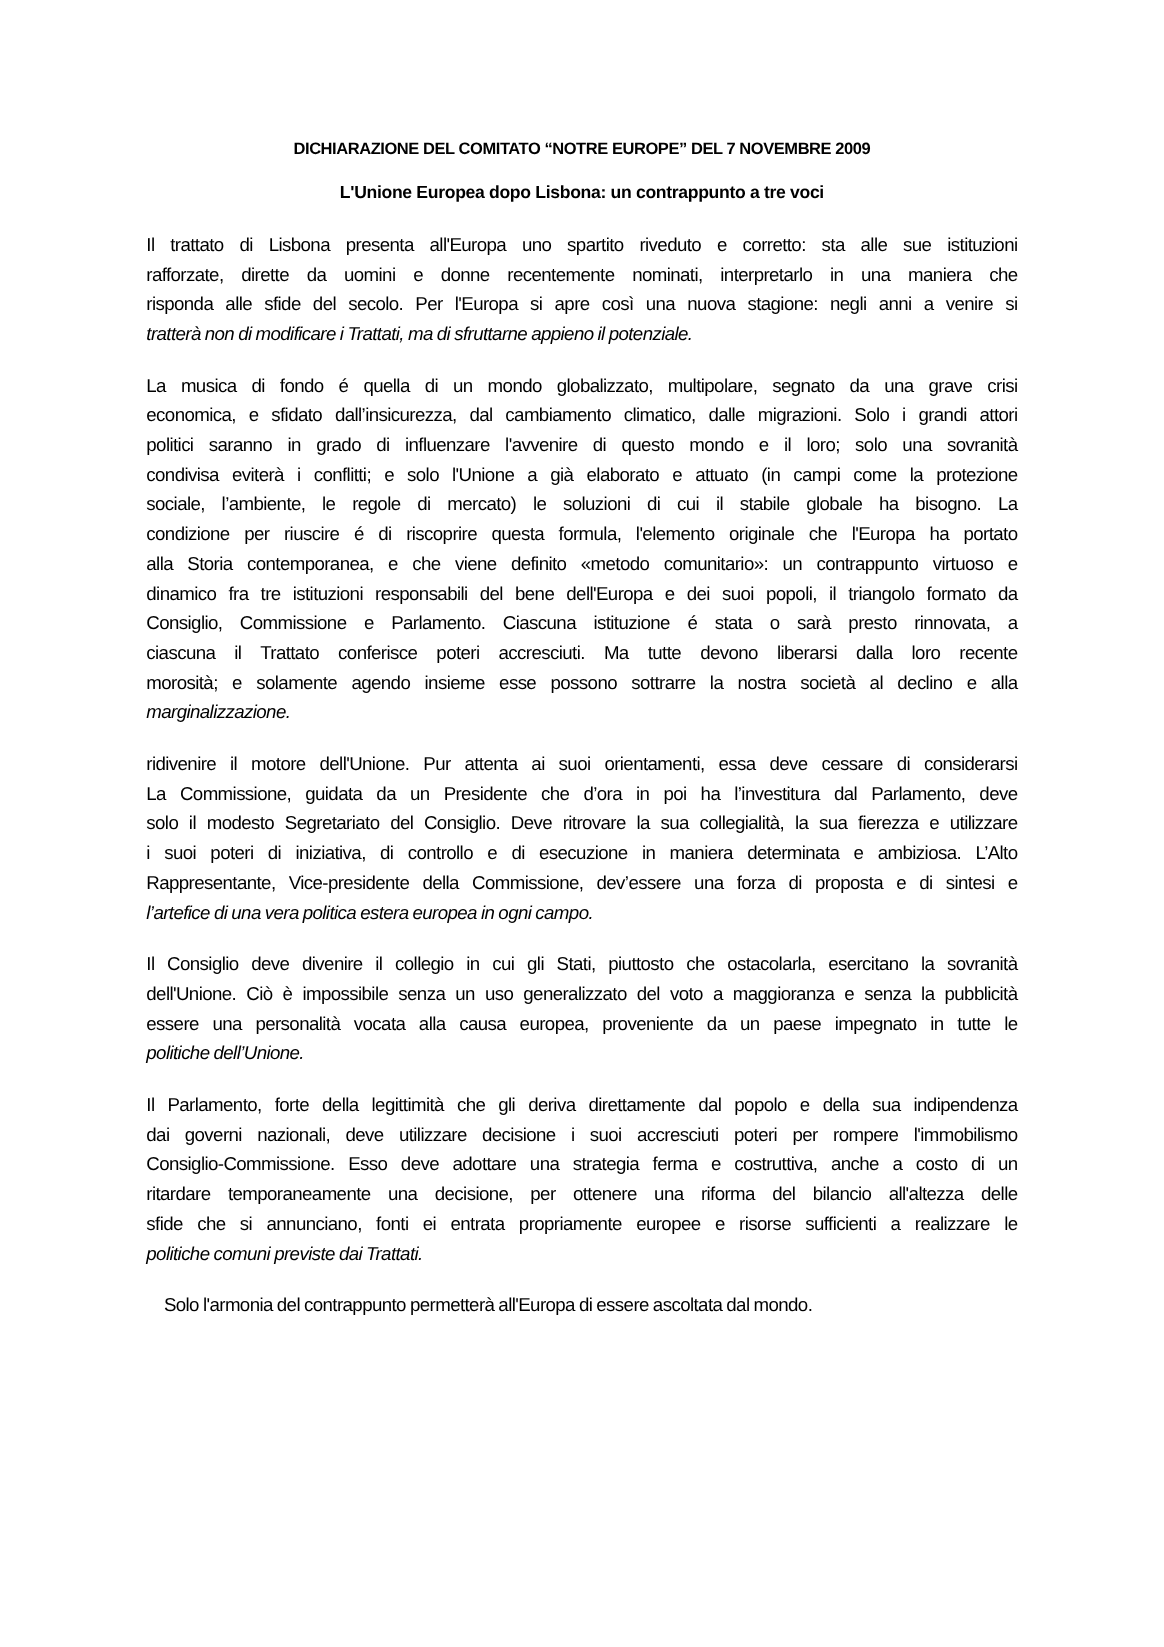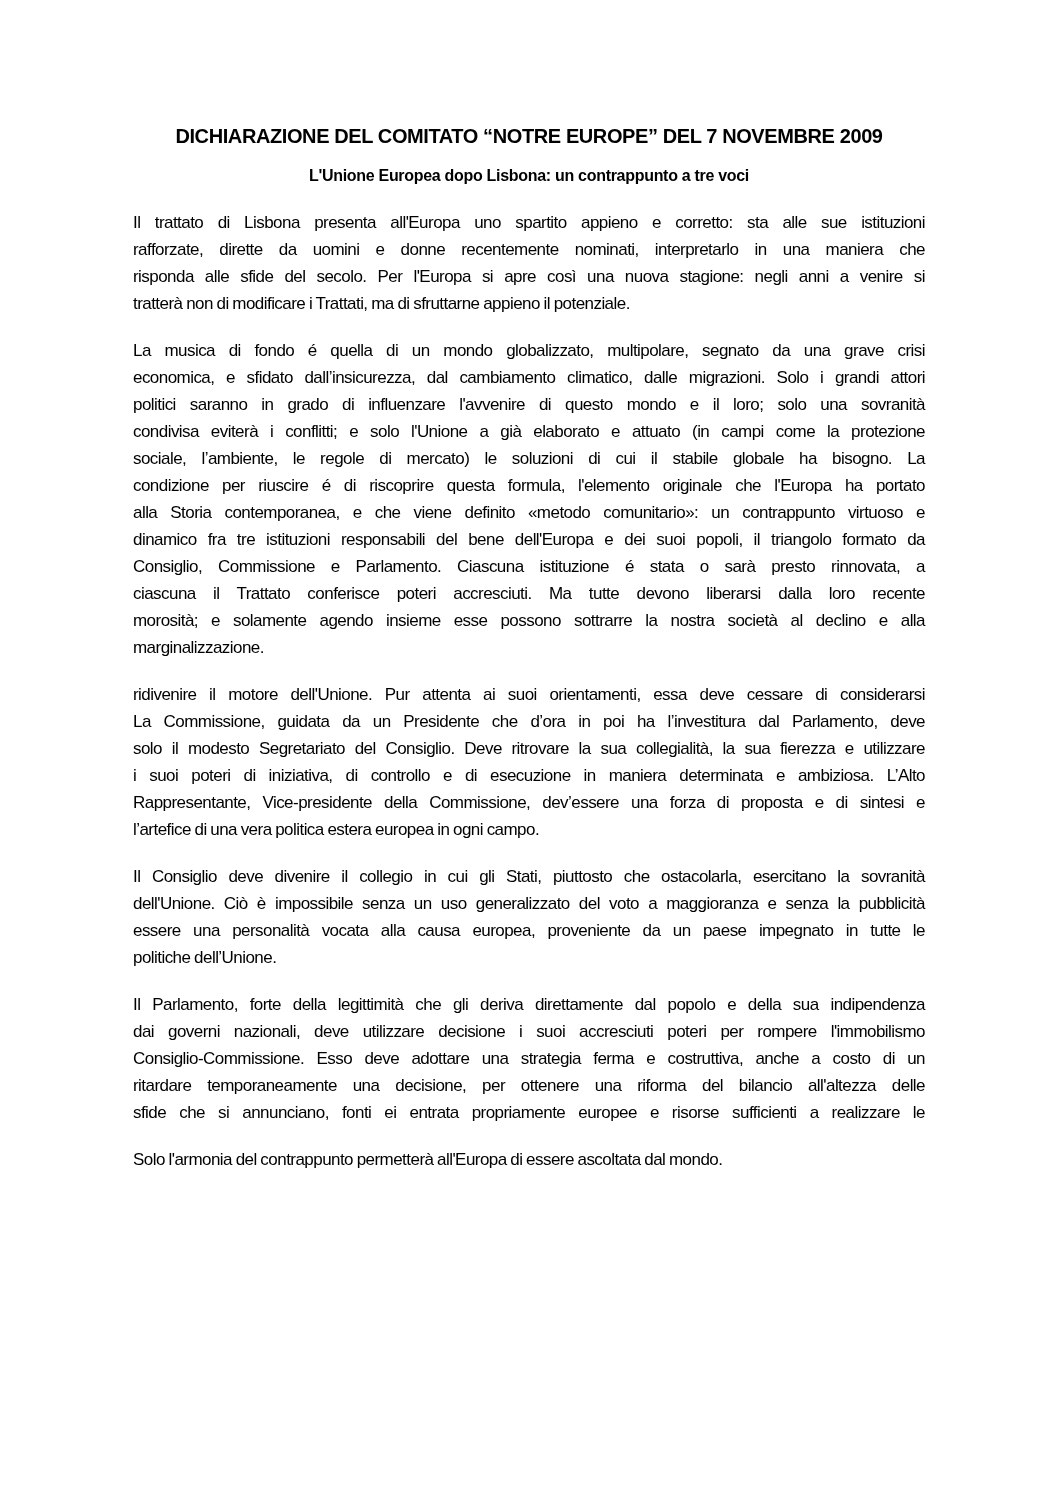--- a/index.html
+++ b/index.html
@@ -17,21 +17,21 @@
     }
     .page {
       position: absolute;
       left: 133px;
       top: 126px;
       width: 792px;
     }
     .heading {
       text-align: center;
       font-weight: bold;
-      font-size: 20px;
+      font-size: 15px;
       letter-spacing: -0.4px;
       line-height: 20px;
       margin: 0 0 17px 0;
     }
     .title {
       text-align: center;
       font-weight: bold;
       font-size: 16px;
       letter-spacing: -0.3px;
       line-height: 26px;
@@ -47,38 +47,39 @@
       text-align-last: left;
     }
     .para .line {
       display: block;
       text-align: justify;
       text-align-last: justify;
       white-space: nowrap;
     }
     .para .line.last {
       text-align-last: left;
+      font-style: italic;
     }
     .closing {
-      margin: 0;
+      margin: 16px;
       font-size: 17px;
       line-height: 27px;
       letter-spacing: -0.55px;
       word-spacing: -0.5px;
     }
   </style>
 </head>
 <body>
 
 <div class="page">
   <h2 class="heading">DICHIARAZIONE DEL COMITATO “NOTRE EUROPE” DEL 7 NOVEMBRE 2009</h2>
   <h1 class="title">L'Unione Europea dopo Lisbona: un contrappunto a tre voci</h1>
 
   <p class="para">
-    <span class="line">Il trattato di Lisbona presenta all'Europa uno spartito appieno e corretto: sta alle sue istituzioni</span>
+    <span class="line">Il trattato di Lisbona presenta all'Europa uno spartito riveduto e corretto: sta alle sue istituzioni</span>
     <span class="line">rafforzate, dirette da uomini e donne recentemente nominati, interpretarlo in una maniera che</span>
     <span class="line">risponda alle sfide del secolo. Per l'Europa si apre così una nuova stagione: negli anni a venire si</span>
     <span class="line last">tratterà non di modificare i Trattati, ma di sfruttarne appieno il potenziale.</span>
   </p>
 
   <p class="para">
     <span class="line">La musica di fondo é quella di un mondo globalizzato, multipolare, segnato da una grave crisi</span>
     <span class="line">economica, e sfidato dall’insicurezza, dal cambiamento climatico, dalle migrazioni. Solo i grandi attori</span>
     <span class="line">politici saranno in grado di influenzare l'avvenire di questo mondo e il loro; solo una sovranità</span>
     <span class="line">condivisa eviterà i conflitti; e solo l'Unione a già elaborato e attuato (in campi come la protezione</span>
@@ -107,16 +108,17 @@
     <span class="line">essere una personalità vocata alla causa europea, proveniente da un paese impegnato in tutte le</span>
     <span class="line last">politiche dell’Unione.</span>
   </p>
 
   <p class="para">
     <span class="line">Il Parlamento, forte della legittimità che gli deriva direttamente dal popolo e della sua indipendenza</span>
     <span class="line">dai governi nazionali, deve utilizzare decisione i suoi accresciuti poteri per rompere l'immobilismo</span>
     <span class="line">Consiglio-Commissione. Esso deve adottare una strategia ferma e costruttiva, anche a costo di un</span>
     <span class="line">ritardare temporaneamente una decisione, per ottenere una riforma del bilancio all'altezza delle</span>
     <span class="line">sfide che si annunciano, fonti ei entrata propriamente europee e risorse sufficienti a realizzare le</span>
+    <span class="line last">politiche comuni previste dai Trattati.</span>
   </p>
 
   <p class="closing">Solo l'armonia del contrappunto permetterà all'Europa di essere ascoltata dal mondo.</p>
 </div>
 
 </body></html>

